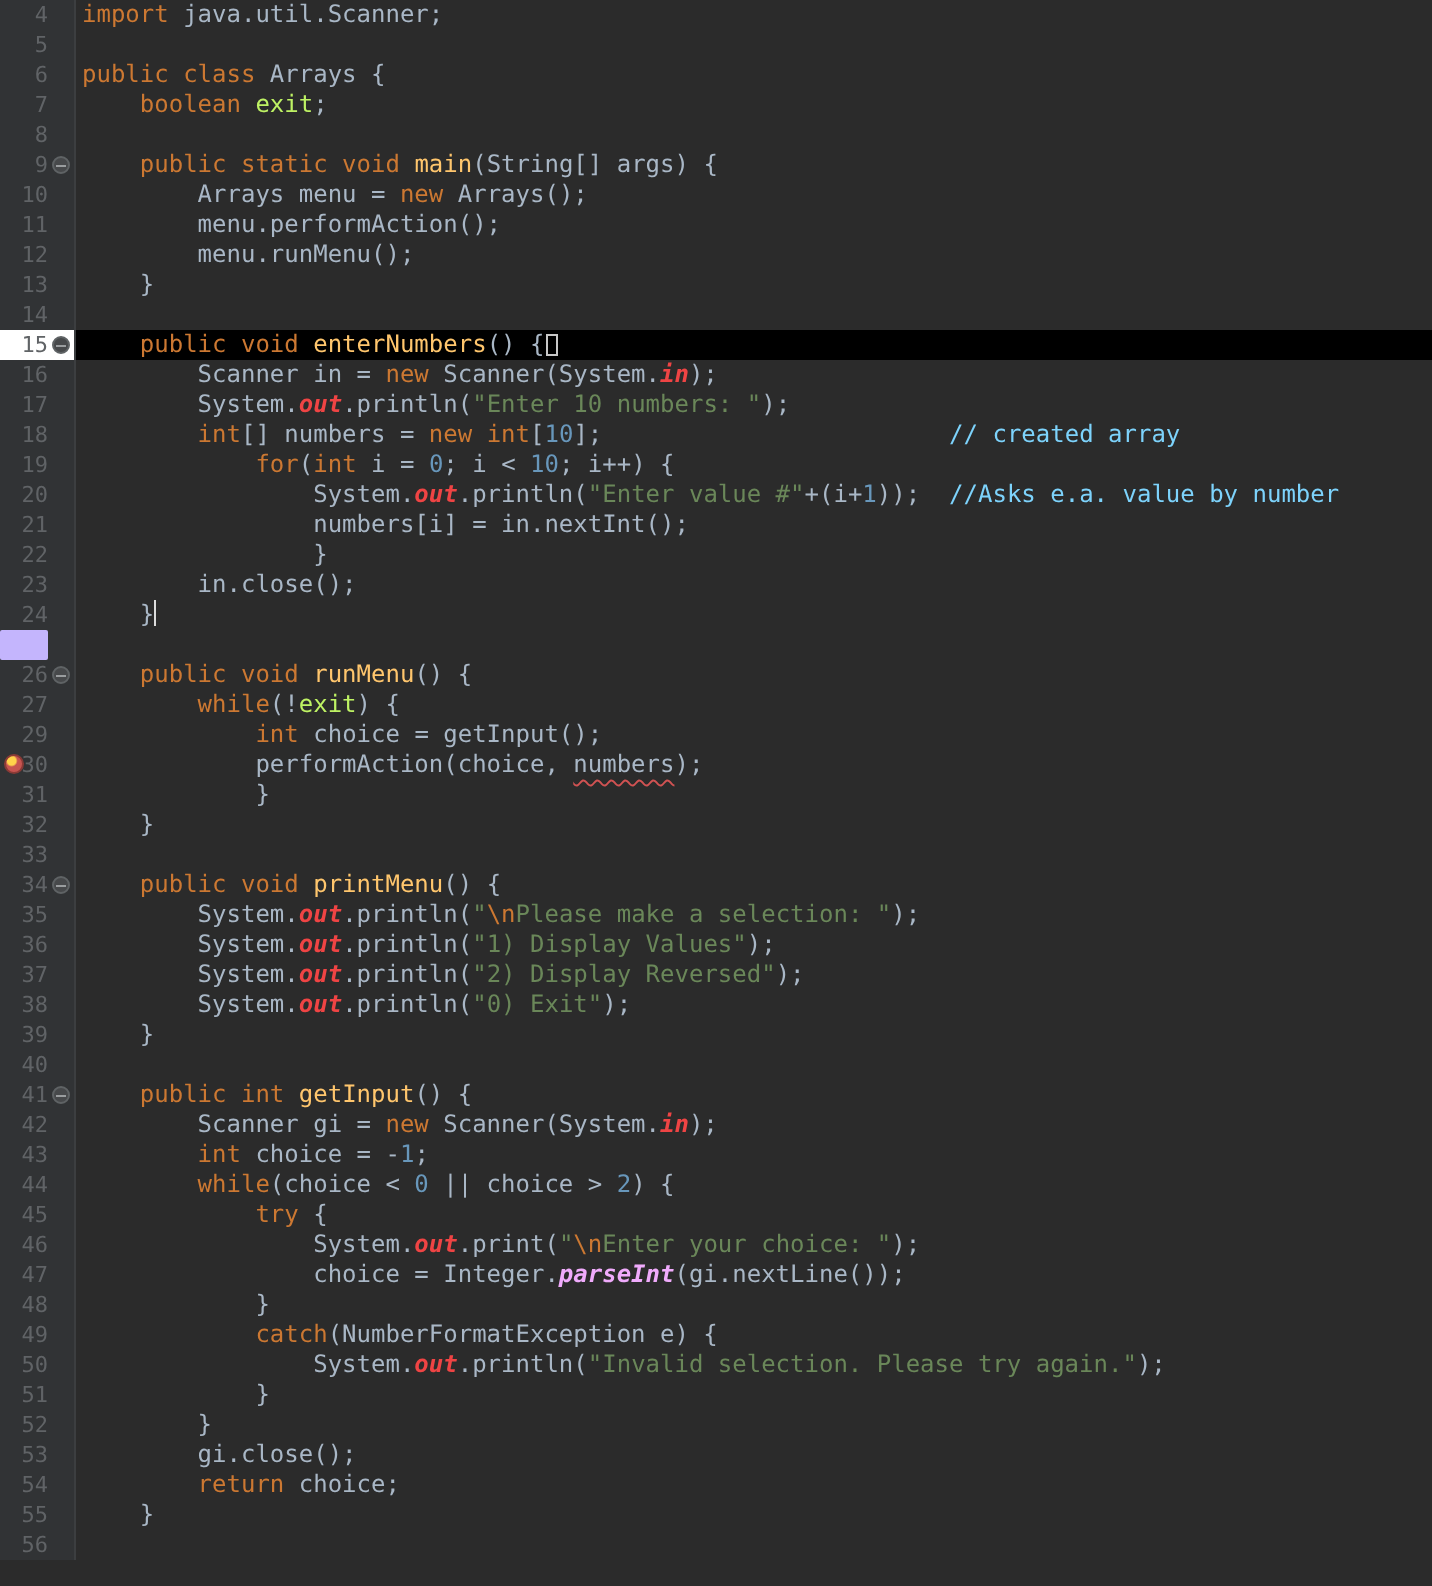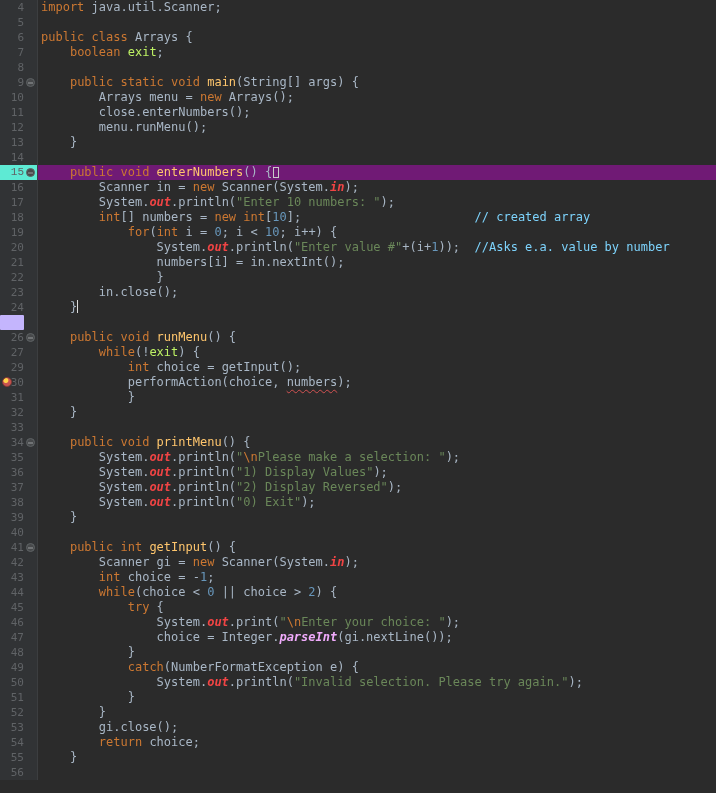--- a/index.html
+++ b/index.html
@@ -29,22 +29,22 @@
   .fold::after{
     content:"";position:absolute;left:1px;right:1px;top:50%;
     height:1px;background:#9a9d9f;transform:translateY(-50%);
   }
   .err-icon{
     position:absolute;left:2px;top:2px;width:10px;height:10px;border-radius:50%;
     background:radial-gradient(circle at 35% 30%, #ffd24a 0 28%, #c75450 40% 100%);
     border:1px solid #8a3a36;box-sizing:border-box;
   }
   .code{flex:1;padding-left:3px;white-space:pre;color:#a9b7c6;}
-  .row.hl .code{background:#701a75;}
-  .row.hl .gutter{background:#5eead4;font-family:Liberation Mono, monospace;}
+  .row.hl .code{background:#000000;}
+  .row.hl .gutter{background:#ffffff;}
   
   .kw{color:#cc7832;}
   .def{color:#a9b7c6;}
   .fn{color:#ffc66d;}
   .sfn{color:#f0abfc;font-style:italic;font-weight:bold;}
   .str{color:#6a8759;}
   .esc{color:#cc7832;}
   .com{color:#7dd3fc;}
   .num{color:#6897bb;}
   .field{color:#bef264;}
@@ -70,21 +70,21 @@
 
 <div class="editor">
   <div>
       <div class="row"><div class="gutter"><span class="ln">4</span></div><div class="code"><span class="kw">import</span><span class="def"> java.util.Scanner;</span></div></div>
       <div class="row"><div class="gutter"><span class="ln">5</span></div><div class="code"></div></div>
       <div class="row"><div class="gutter"><span class="ln">6</span></div><div class="code"><span class="kw">public class </span><span class="def">Arrays {</span></div></div>
       <div class="row"><div class="gutter"><span class="ln">7</span></div><div class="code"><span class="def">    </span><span class="kw">boolean </span><span class="field">exit</span><span class="def">;</span></div></div>
       <div class="row"><div class="gutter"><span class="ln">8</span></div><div class="code"></div></div>
       <div class="row"><div class="gutter"><span class="ln">9</span><span class="fold"></span></div><div class="code"><span class="def">    </span><span class="kw">public static void </span><span class="fn">main</span><span class="def">(String[] args) {</span></div></div>
       <div class="row"><div class="gutter"><span class="ln">10</span></div><div class="code"><span class="def">        Arrays menu = </span><span class="kw">new</span><span class="def"> Arrays();</span></div></div>
-      <div class="row"><div class="gutter"><span class="ln">11</span></div><div class="code"><span class="def">        close.enterNumbers();</span></div></div>
+      <div class="row"><div class="gutter"><span class="ln">11</span></div><div class="code"><span class="def">        menu.performAction();</span></div></div>
       <div class="row"><div class="gutter"><span class="ln">12</span></div><div class="code"><span class="def">        menu.runMenu();</span></div></div>
       <div class="row"><div class="gutter"><span class="ln">13</span></div><div class="code"><span class="def">    }</span></div></div>
       <div class="row"><div class="gutter"><span class="ln">14</span></div><div class="code"></div></div>
       <div class="row hl"><div class="gutter"><span class="ln">15</span><span class="fold"></span></div><div class="code"><span class="def">    </span><span class="kw">public void </span><span class="fn">enterNumbers</span><span class="def">() {</span><span class="caretbox"></span></div></div>
       <div class="row"><div class="gutter"><span class="ln">16</span></div><div class="code"><span class="def">        Scanner in = </span><span class="kw">new</span><span class="def"> Scanner(System.</span><span class="sfield">in</span><span class="def">);</span></div></div>
       <div class="row"><div class="gutter"><span class="ln">17</span></div><div class="code"><span class="def">        System.</span><span class="sfield">out</span><span class="def">.println(</span><span class="str">"Enter 10 numbers: "</span><span class="def">);</span></div></div>
       <div class="row"><div class="gutter"><span class="ln">18</span></div><div class="code"><span class="def">        </span><span class="kw">int</span><span class="def">[] numbers = </span><span class="kw">new</span><span class="def"> </span><span class="kw">int</span><span class="def">[</span><span class="num">10</span><span class="def">];</span><span class="com">                        // created array</span></div></div>
       <div class="row"><div class="gutter"><span class="ln">19</span></div><div class="code"><span class="def">            </span><span class="kw">for</span><span class="def">(</span><span class="kw">int</span><span class="def"> i = </span><span class="num">0</span><span class="def">; i &lt; </span><span class="num">10</span><span class="def">; i++) {</span></div></div>
       <div class="row"><div class="gutter"><span class="ln">20</span></div><div class="code"><span class="def">                System.</span><span class="sfield">out</span><span class="def">.println(</span><span class="str">"Enter value #"</span><span class="def">+(i+</span><span class="num">1</span><span class="def">));</span><span class="com">  //Asks e.a. value by number</span></div></div>
       <div class="row"><div class="gutter"><span class="ln">21</span></div><div class="code"><span class="def">                numbers[i] = in.nextInt();</span></div></div>

